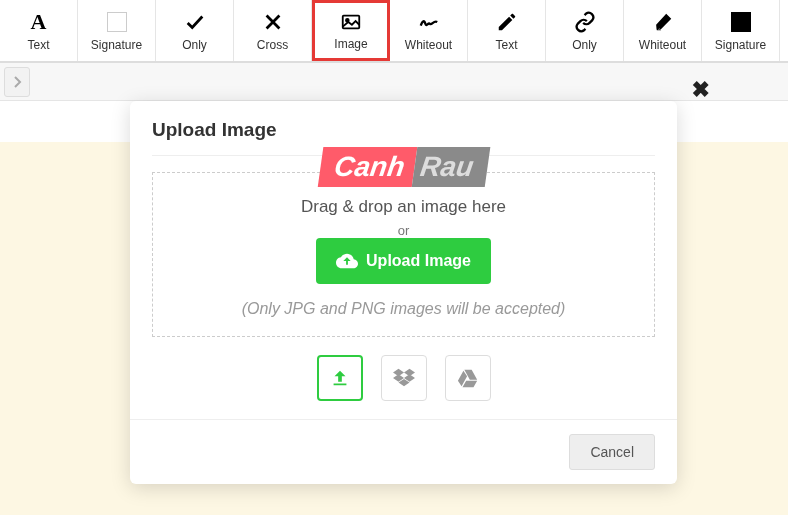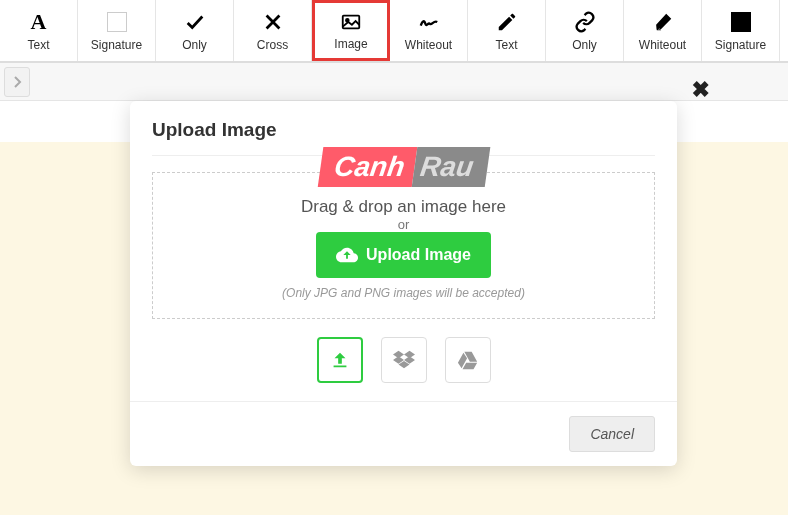--- a/index.html
+++ b/index.html
@@ -25,33 +25,33 @@
 .modal-header { padding: 18px 22px 14px; }
 .modal-title { font-size: 19px; font-weight: 600; color: #333; }
 .modal-body { padding: 0 22px 18px; position: relative; }
 .divider { border-top: 1px solid #eee; margin-bottom: 16px; }
 
 .watermark { position: absolute; top: -8px; left: 50%; transform: translateX(-50%) skewX(-8deg); z-index: 5; display: flex; font-size: 28px; font-weight: bold; font-style: italic; }
 .wm-left { background: #ff5b6a; color: #fff; padding: 4px 10px 4px 14px; }
 .wm-right { background: #8a8a8a; color: #ddd; padding: 4px 14px 4px 6px; }
 
 .dropzone { border: 1px dashed #ccc; padding: 24px 16px 18px; text-align: center; }
-.drop-title { font-size: 17px; color: #555; margin-bottom: 0; }
+.drop-title { font-size: 17px; color: #555; margin-bottom: 6px; }
 .drop-or { font-size: 13px; color: #777; }
 .upload-btn { display: inline-flex; align-items: center; gap: 8px; background: #2ecc40; color: #fff; border: none; padding: 12px 20px; font-size: 16px; font-weight: 600; border-radius: 4px; cursor: pointer; }
 .upload-btn svg { width: 22px; height: 22px; fill: #fff; }
-.accepted { font-size: 12px; color: #999; font-style: italic; margin-top: 8px; }
+.accepted { font-size: 16px; color: #999; font-style: italic; margin-top: 16px; }
 
 .source-row { display: flex; justify-content: center; gap: 18px; margin-top: 18px; }
 .source-btn { width: 46px; height: 46px; border: 1px solid #ddd; border-radius: 4px; display: flex; align-items: center; justify-content: center; cursor: pointer; background: #fff; }
 .source-btn.active { border: 2px solid #2ecc40; }
 .source-btn svg { width: 22px; height: 22px; }
 
 .modal-footer { border-top: 1px solid #eee; padding: 14px 22px; display: flex; justify-content: flex-end; }
-.cancel-btn { background: #eee; border: 1px solid #ddd; color: #555; padding: 9px 20px; font-size: 14px; border-radius: 3px; cursor: pointer; font-style: italic; }
+.cancel-btn { background: #eee; border: 1px solid #ddd; color: #555; padding: 9px 20px; font-size: 14px; border-radius: 3px; cursor: pointer; }
 </style>
 </head>
 <body>
 
 <div class="toolbar">
   <div class="tool-item">
     <div class="tool-icon">
         <span class="text-a">A</span>
       </div>
     <div class="tool-label">Text</div>

